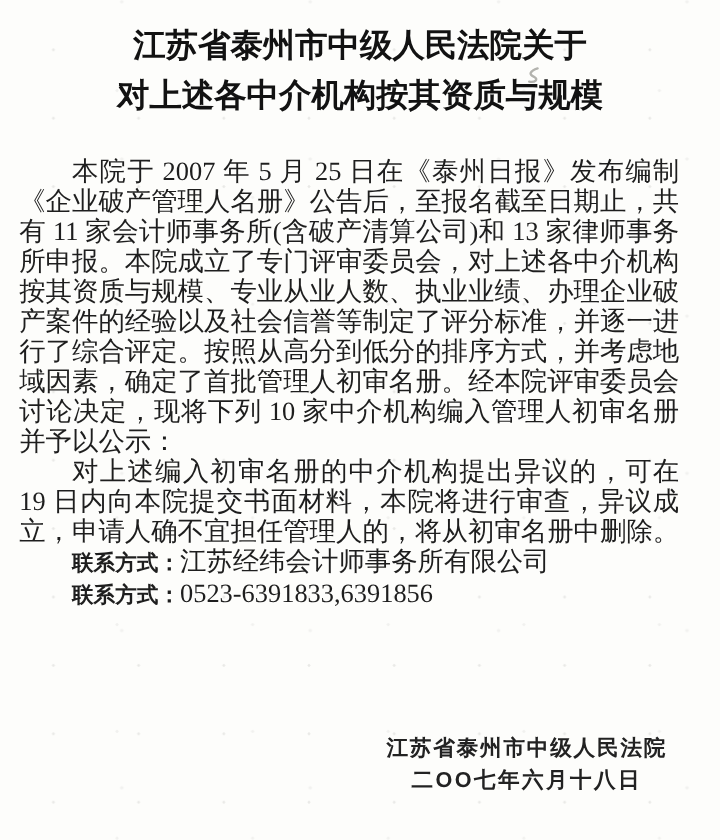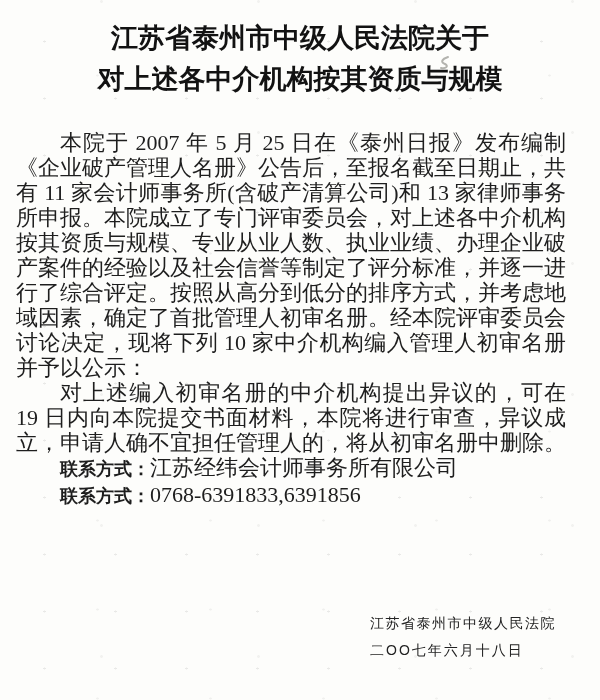--- a/index.html
+++ b/index.html
@@ -62,24 +62,24 @@
   }
   .contact-label {
     font-weight: bold;
     font-family: Liberation Sans, sans-serif;
     font-size: 18px;
   }
   .signature {
     position: absolute;
     top: 610px;
     right: 44px;
-    text-align: left;
+    text-align: center;
     font-family: "Liberation Sans", sans-serif;
-    font-weight: 400;
-    font-size: 14px;
+    font-weight: 700;
+    font-size: 18px;
     line-height: 27px;
     letter-spacing: 1.5px;
     color: #222222;
   }
   .signature .sig-date {
     letter-spacing: 2px;
   }
 </style>
 </head>
 <body>
@@ -92,21 +92,21 @@
   </h1>
 
   <svg class="smudge" width="20" height="22" viewBox="0 0 20 22">
     <path d="M12 2 C 6 4, 4 7, 9 9 C 13 11, 10 14, 5 13" fill="none" stroke="#777770" stroke-width="2" stroke-linecap="round"></path>
   </svg>
 
   <div class="body-text">
     <p>本院于 2007 年 5 月 25 日在《泰州日报》发布编制《企业破产管理人名册》公告后，至报名截至日期止，共有 11 家会计师事务所(含破产清算公司)和 13 家律师事务所申报。本院成立了专门评审委员会，对上述各中介机构按其资质与规模、专业从业人数、执业业绩、办理企业破产案件的经验以及社会信誉等制定了评分标准，并逐一进行了综合评定。按照从高分到低分的排序方式，并考虑地域因素，确定了首批管理人初审名册。经本院评审委员会讨论决定，现将下列 10 家中介机构编入管理人初审名册并予以公示：</p>
     <p>对上述编入初审名册的中介机构提出异议的，可在 19 日内向本院提交书面材料，本院将进行审查，异议成立，申请人确不宜担任管理人的，将从初审名册中删除。</p>
     <p class="contact-line"><span class="contact-label">联系方式：</span><span>江苏经纬会计师事务所有限公司</span></p>
-    <p class="contact-line"><span class="contact-label">联系方式：</span><span>0768-6391833,6391856</span></p>
+    <p class="contact-line"><span class="contact-label">联系方式：</span><span>0523-6391833,6391856</span></p>
   </div>
 
   <div class="signature">
     <div class="sig-org">江苏省泰州市中级人民法院</div>
     <div class="sig-date">二OO七年六月十八日</div>
   </div>
 
 </div>
 
 </body></html>

